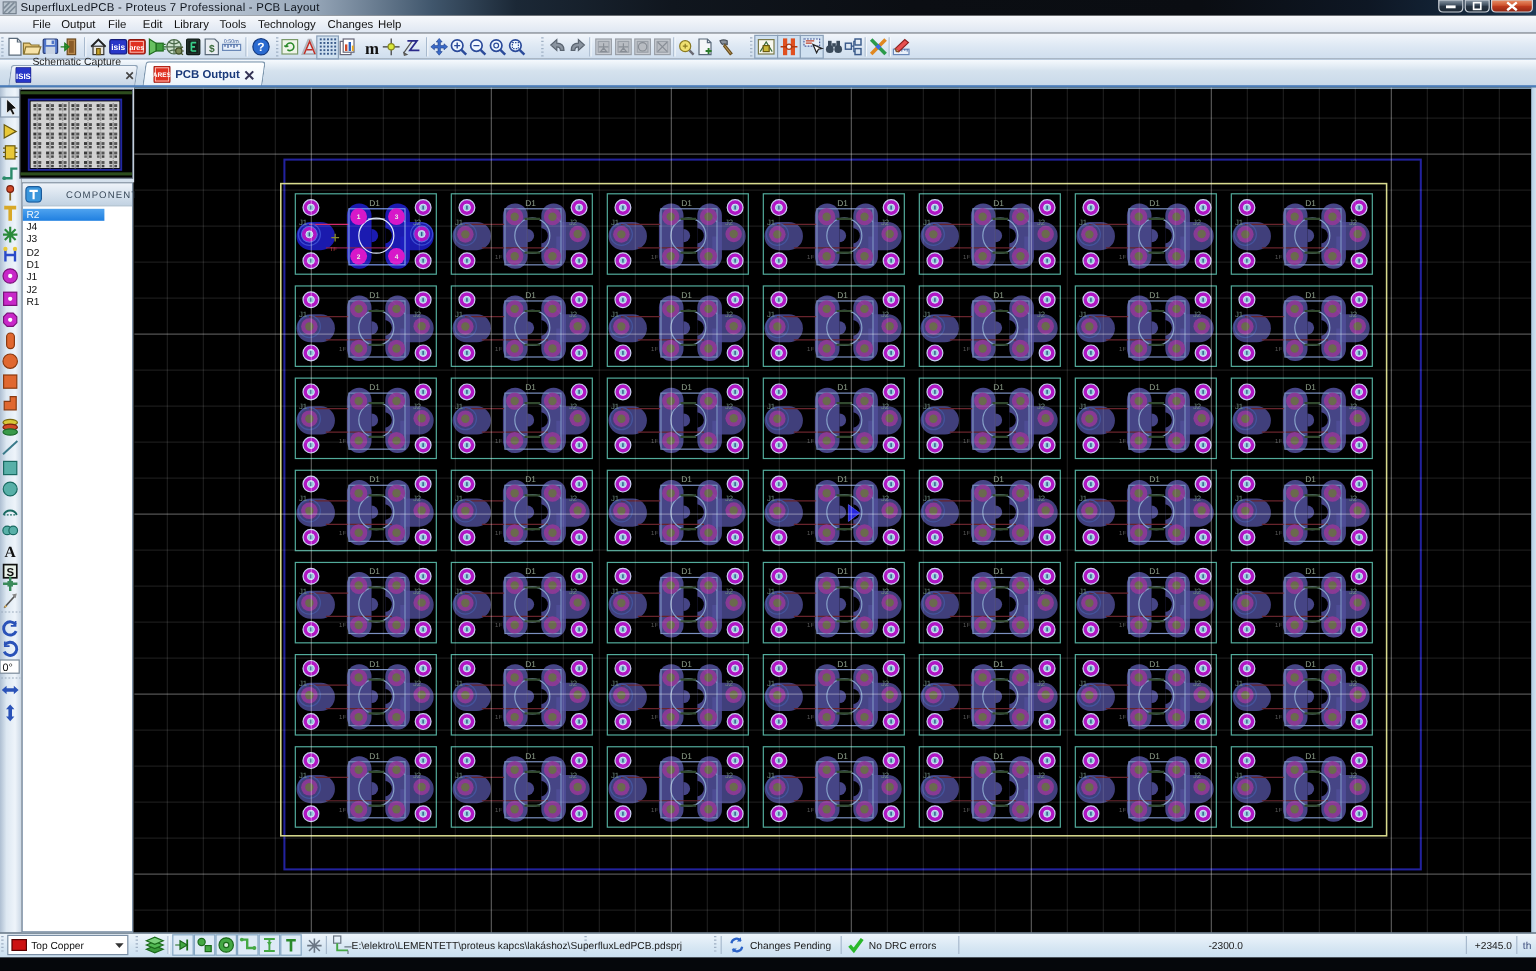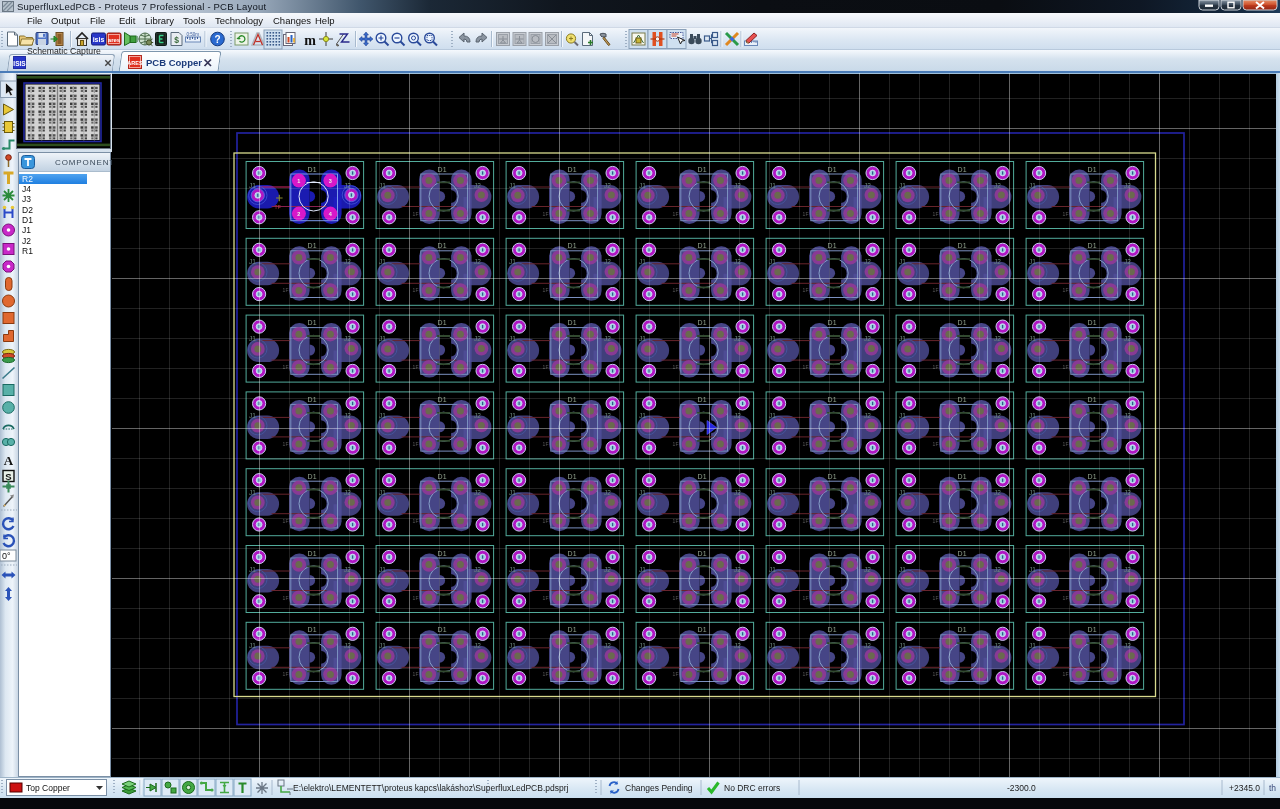--- a/index.html
+++ b/index.html
@@ -359,21 +359,21 @@
   </svg>
 <div class="abs" style="left:27px;top:46px;font-size:8.7px;color:#222">Schematic Capture</div>
 <svg class="abs" style="left:104px;top:59px" width="8" height="8" viewBox="0 0 8 8">
     <path d="M1.3 1.3 L6.7 6.7 M6.7 1.3 L1.3 6.7" stroke="#444" stroke-width="1.4"></path>
   </svg>
 <svg class="abs" style="left:128px;top:55px" width="14" height="14" viewBox="0 0 14 14">
     <rect x="0" y="0" width="14" height="14" rx="1.5" fill="#e03020" stroke="#8a160e"></rect>
     <rect x="1.5" y="1.5" width="11" height="11" fill="none" stroke="#f8c0b8" stroke-width="0.8"></rect>
     <text x="7" y="9.5" font-size="5.5" fill="#fff" text-anchor="middle" font-weight="bold" font-family="Liberation Sans">ARES</text>
   </svg>
-<div class="abs" style="left:146px;top:56.5px;font-size:9.5px;font-weight:bold;color:#1a3a7a">PCB Copper</div>
+<div class="abs" style="left:146px;top:56.5px;font-size:9.5px;font-weight:bold;color:#1a3a7a">PCB Output</div>
 <svg class="abs" style="left:203px;top:58px" width="10" height="10" viewBox="0 0 10 10">
     <path d="M1.5 1.5 L8 8 M8 1.5 L1.5 8" stroke="#335" stroke-width="1.7"></path>
   </svg>
 <div id="lefttools" class="abs"></div>
 <svg class="abs" style="left:0;top:73px" width="18" height="704" viewBox="0 0 18 704">
 <rect x="0.5" y="8" width="16.5" height="16.5" fill="#dce8f4" stroke="#8a9cb0"></rect>
     <g transform="translate(1.5,9.5)">
       <path d="M4 0 L4 12 L7 9.5 L9 13.5 L11 12.5 L9 8.5 L12.5 8 Z" fill="#111" stroke="#fff" stroke-width="0.7"></path>
     </g>
     <g transform="translate(1.5,29)">

